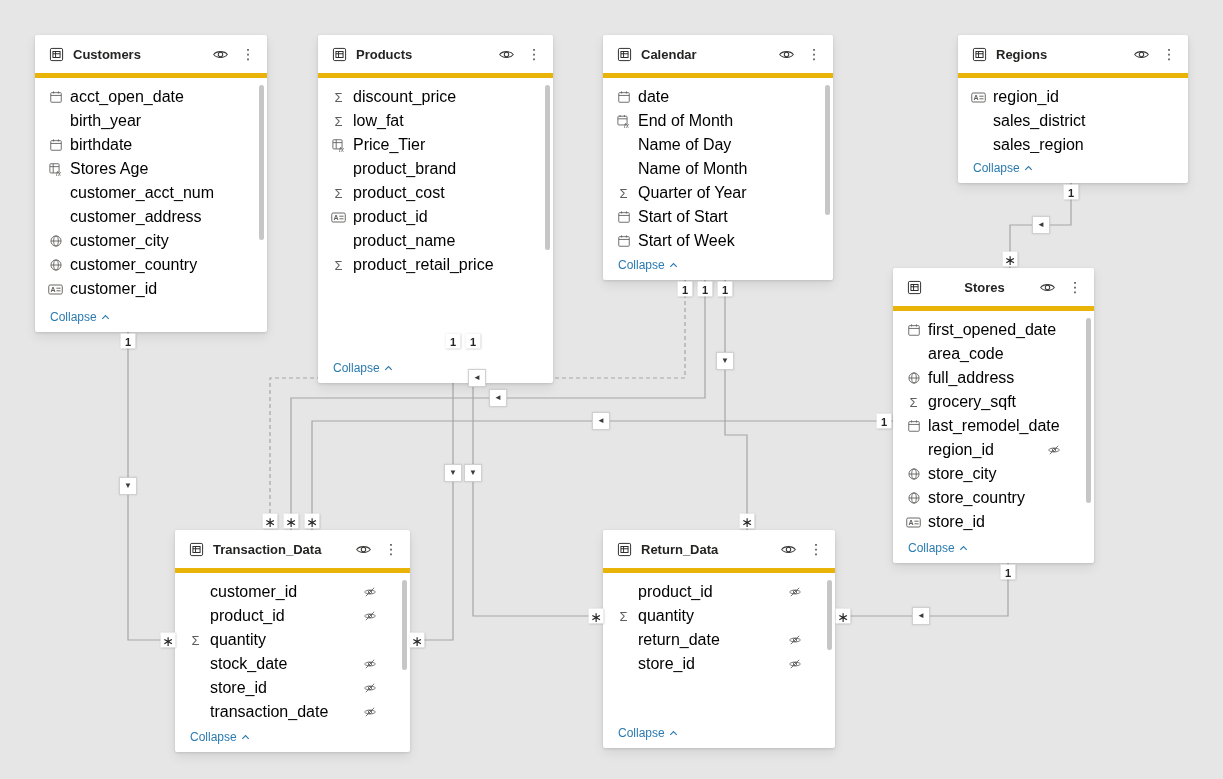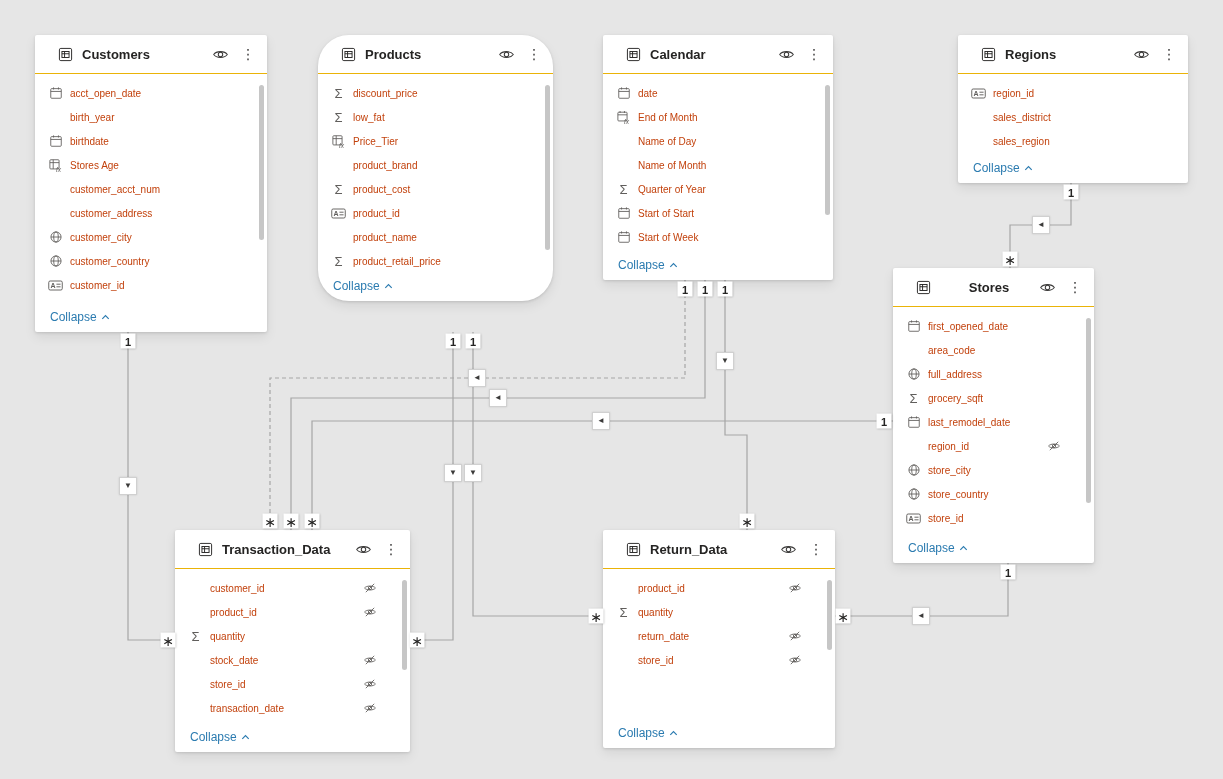--- a/index.html
+++ b/index.html
@@ -9,29 +9,29 @@
     font-family:"Liberation Sans",sans-serif;
     position:relative;overflow:hidden;
   }
   #canvas{position:absolute;inset:0;}
   #rel-layer{position:absolute;left:0;top:0;z-index:1;}
   .table-card{
     position:absolute;background:#fff;border-radius:2px;
     box-shadow:0 1px 3px rgba(0,0,0,.13),0 5px 12px rgba(0,0,0,.08);
     z-index:2;display:flex;flex-direction:column;
   }
-  .tc-header{height:38px;flex:none;display:flex;align-items:center;padding:0 9px 0 22px;border-bottom:1px solid #eab308;}
+  .tc-header{height:38px;flex:none;display:flex;align-items:center;padding:0 9px 0 13px;border-bottom:5px solid #eab308;}
   .hicon{width:16px;height:16px;color:#252423;flex:none;display:flex;align-items:center;justify-content:center;}
   .tc-title{font-size:13px;font-weight:700;color:#252423;margin-left:9px;flex:1;white-space:nowrap;overflow:hidden;}
   .tc-eye{width:18px;height:18px;color:#3b3a39;flex:none;display:flex;align-items:center;justify-content:center;margin-right:9px;cursor:pointer;}
   .tc-kebab{color:#3b3a39;cursor:pointer;padding:1px 3px;display:flex;align-items:center;}
   .tc-fields{flex:1;padding-top:7px;position:relative;overflow:hidden;}
   .field-row{height:24px;display:flex;align-items:center;padding:0 10px 0 12px;}
   .ficon{width:17px;height:16px;flex:none;color:#605e5c;display:flex;align-items:center;justify-content:center;}
-  .fname{font-size:10px;color:#c2410c;margin-left:6px;white-space:nowrap;}
+  .fname{font-size:16px;color:#000000;margin-left:6px;white-space:nowrap;}
   .fhidden{margin-left:auto;margin-right:22px;width:16px;height:16px;color:#605e5c;display:flex;align-items:center;justify-content:center;}
   .sigma{font-size:13px;line-height:1;color:#605e5c;font-weight:400;}
   .kdots{font-size:14px;line-height:1;color:#3b3a39;}
   .tc-footer{height:30px;flex:none;display:flex;align-items:center;padding:0 15px;}
   .collapse-link{display:inline-flex;align-items:center;gap:3px;font-size:12px;color:#2b7bb0;cursor:pointer;}
   .chev{display:flex;align-items:center;color:#2b7bb0;}
   .scrollbar{position:absolute;right:3px;width:5px;border-radius:3px;background:#c6c6c6;z-index:3;}
   #overlay-layer .marker{
     position:absolute;width:15px;height:15px;background:#fff;color:#252423;
     font-size:11px;font-weight:700;display:flex;align-items:center;justify-content:center;
@@ -164,21 +164,21 @@
           <span class="collapse-link">
             <span>Collapse</span>
             <span class="chev">
               <svg viewBox="0 0 12 12" width="11" height="11">
                 <polyline points="2.5,7.5 6,4 9.5,7.5" stroke="currentColor" fill="none" stroke-width="1.3"></polyline>
               </svg>
             </span>
           </span>
         </div>
       </div>
-      <div class="table-card" style="left: 318px; top: 35px; width: 235px; height: 266px; border-radius: 31px;">
+      <div class="table-card" style="left: 318px; top: 35px; width: 235px; height: 348px;">
         <div class="tc-header">
           <span class="hicon">
             <svg viewBox="0 0 16 16" width="15" height="15">
               <rect x="1.5" y="1.5" width="13" height="13" rx="1.5" stroke="currentColor" fill="none"></rect>
               <rect x="4.2" y="4.8" width="7.6" height="6.4" stroke="currentColor" fill="none"></rect>
               <line x1="4.2" y1="7.2" x2="11.8" y2="7.2" stroke="currentColor"></line>
               <line x1="7" y1="4.8" x2="7" y2="11.2" stroke="currentColor"></line>
             </svg>
           </span>
           <span class="tc-title">Products</span>

